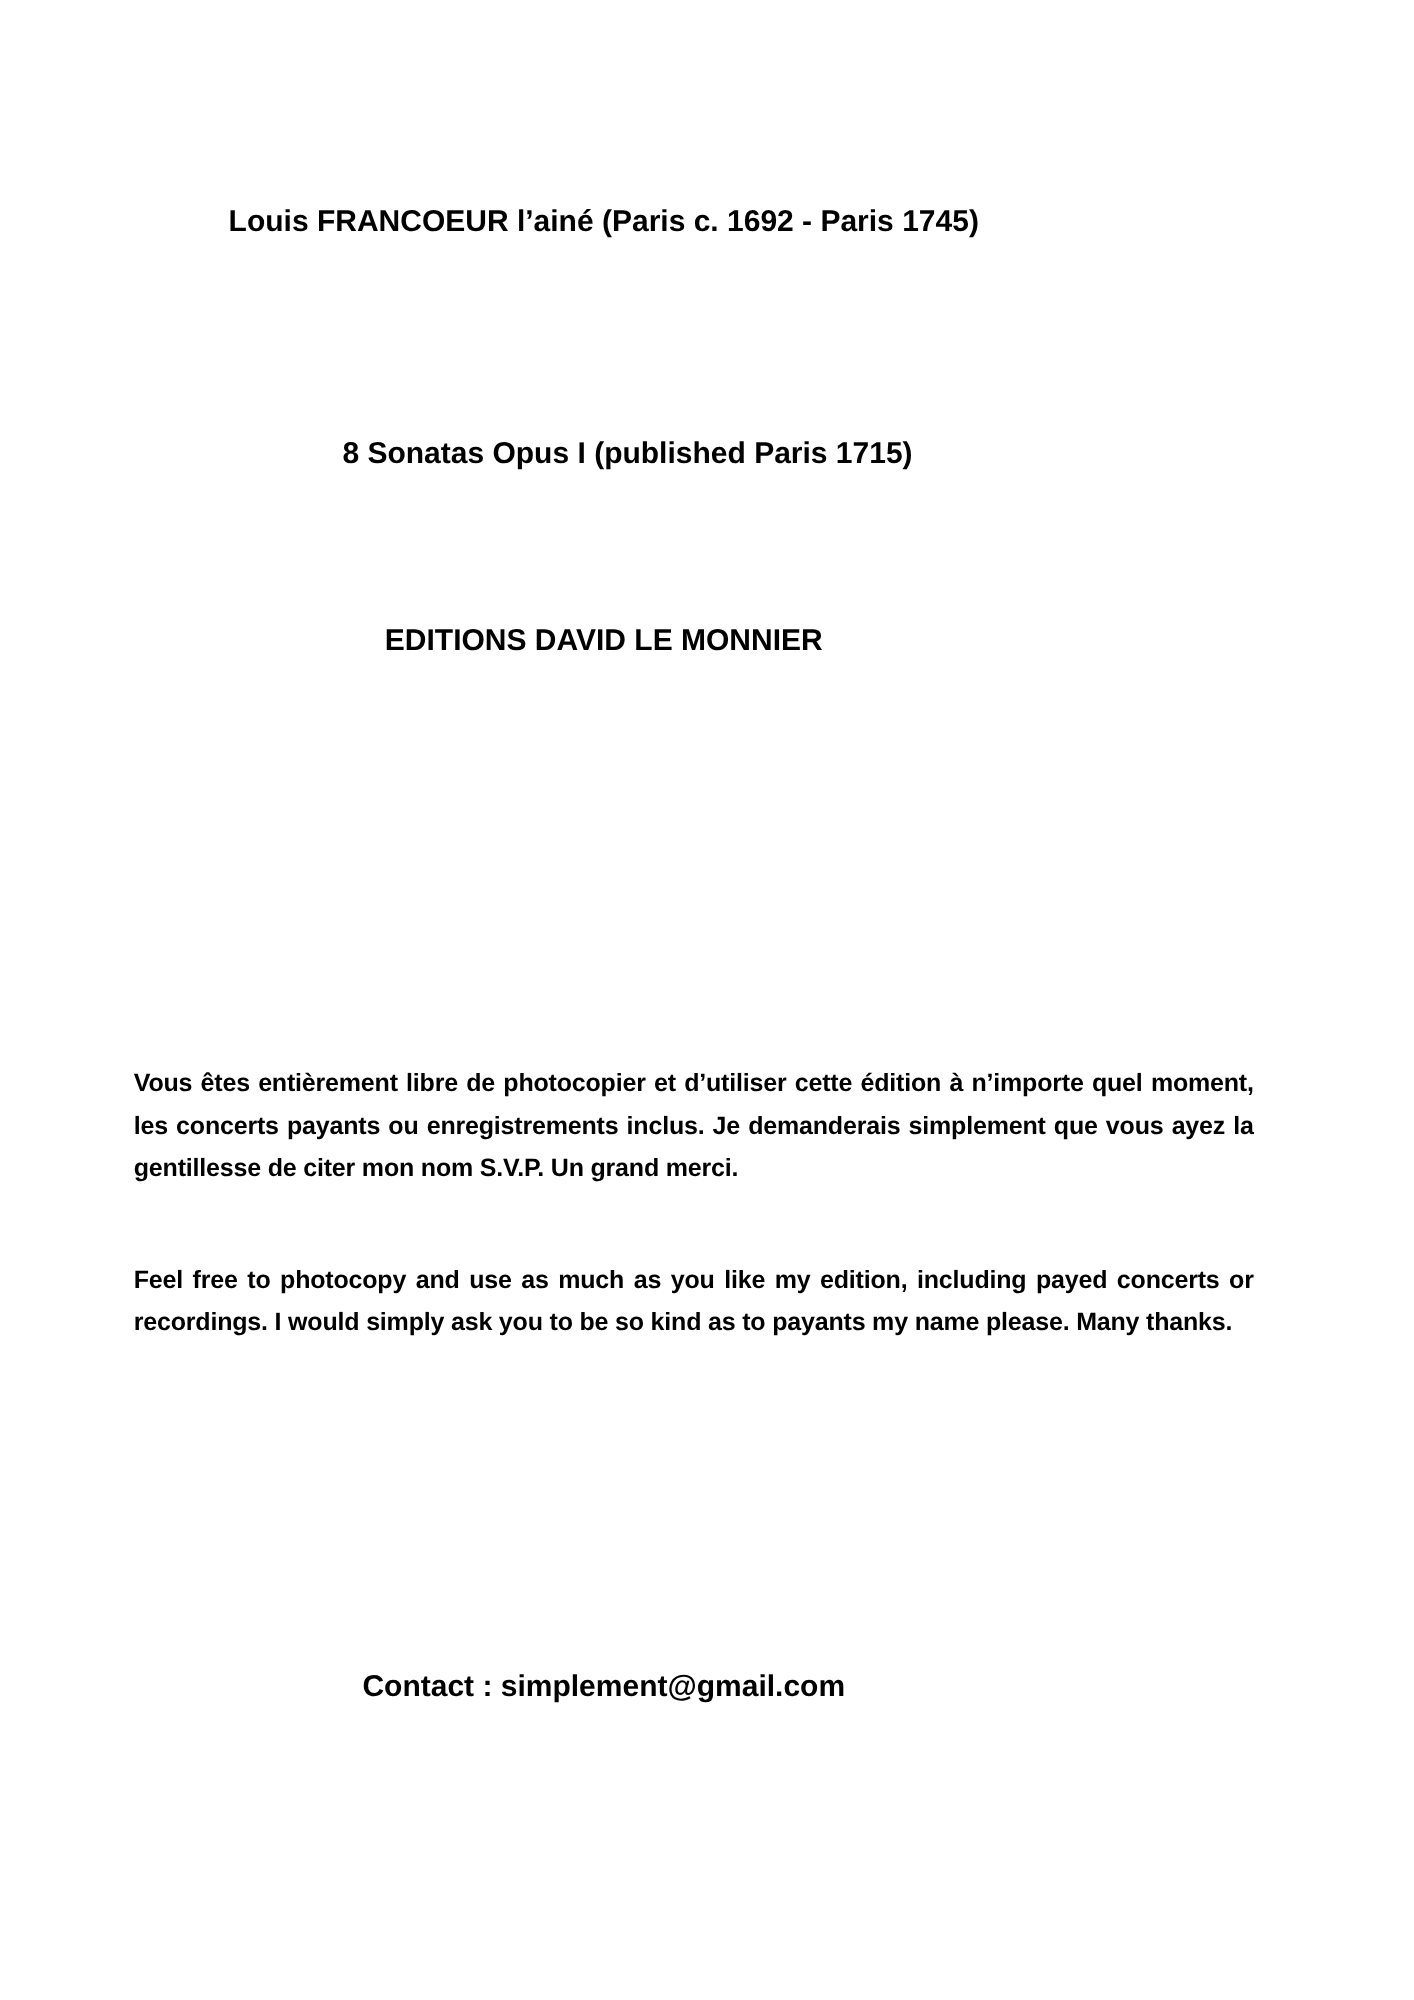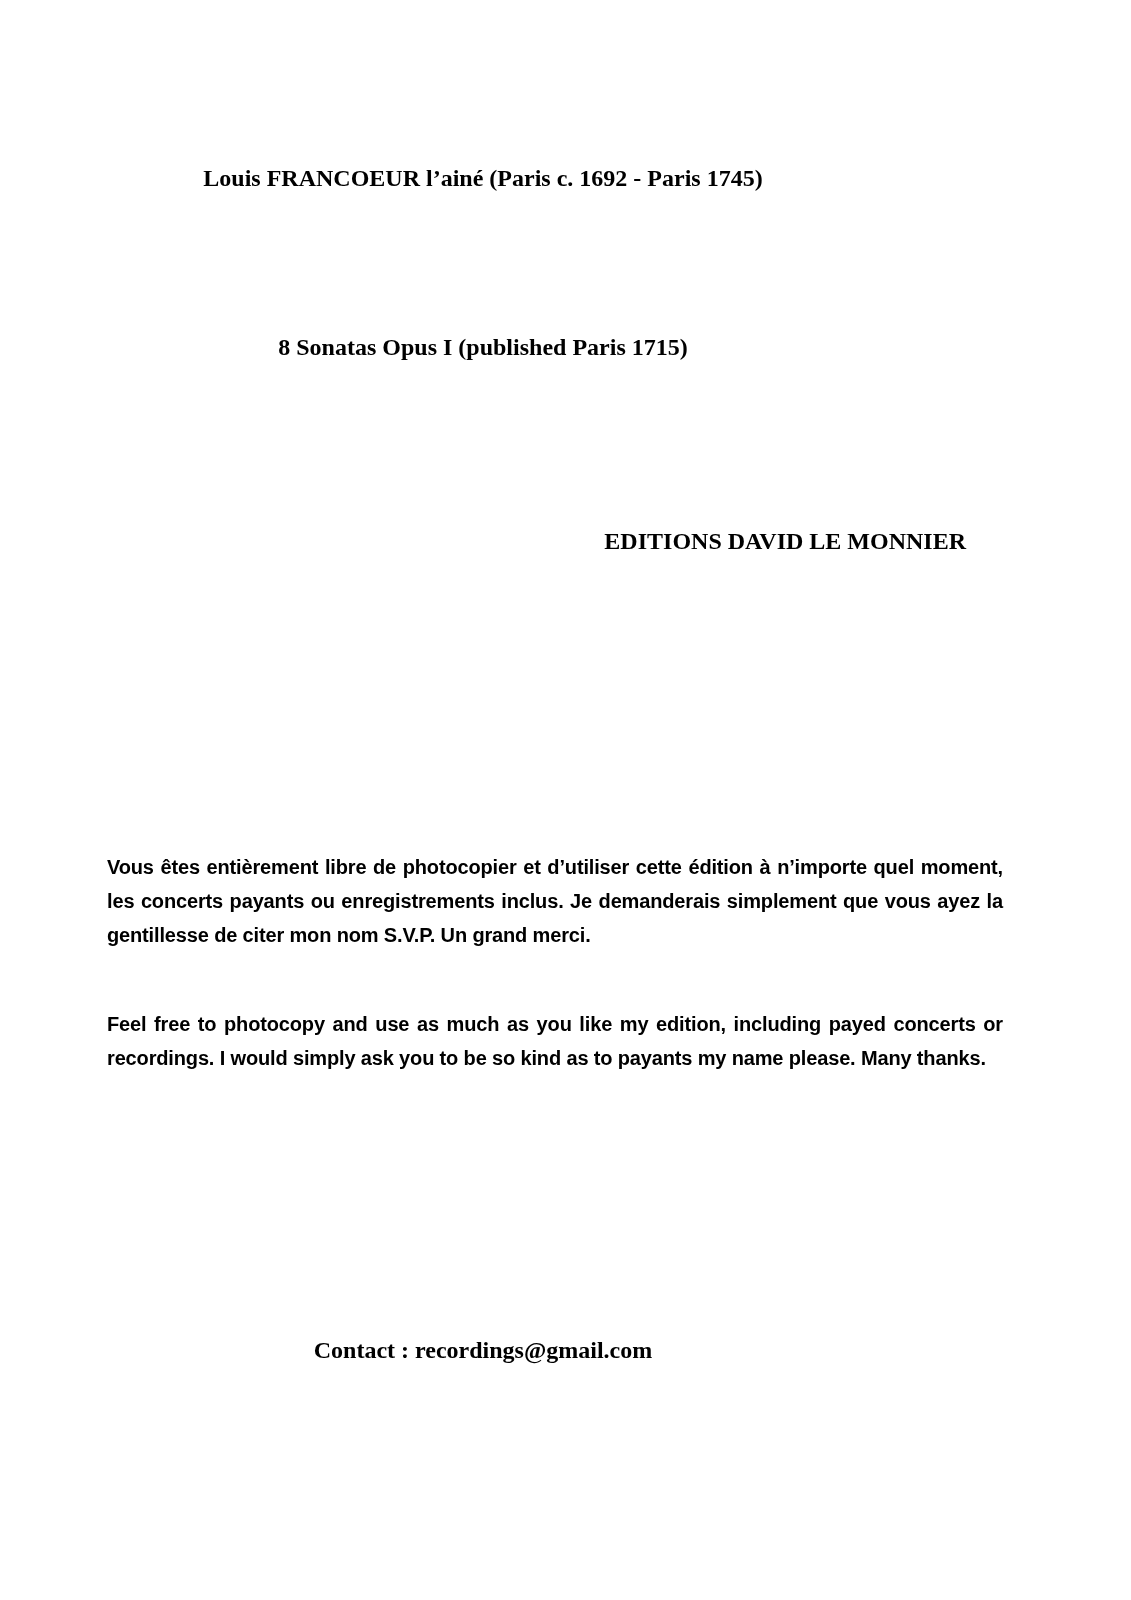--- a/index.html
+++ b/index.html
@@ -17,25 +17,24 @@
       font-weight: bold;
     }
     .center-line {
       position: absolute;
       left: 0;
       width: 966px;
       text-align: center;
       font-size: 24px;
       line-height: 30px;
       white-space: nowrap;
-      font-family: Liberation Serif, serif;
     }
     #composer { top: 163px; }
-    #work-title { top: 332px; }
-    #publisher { top: 526px; text-align: right; }
+    #work-title { top: 348px; padding-left: 19px; }
+    #publisher { top: 498px; }
     #contact { top: 1335px; }
 
     .para {
       position: absolute;
       left: 107px;
       width: 896px;
       font-size: 20px;
       line-height: 34px;
       text-align: justify;
       letter-spacing: -0.15px;
@@ -49,13 +48,13 @@
 <div id="composer" class="center-line">Louis FRANCOEUR l’ainé (Paris c. 1692 - Paris 1745)</div>
 
 <div id="work-title" class="center-line">8 Sonatas Opus I (published Paris 1715)</div>
 
 <div id="publisher" class="center-line">EDITIONS DAVID LE MONNIER</div>
 
 <p id="para-fr" class="para">Vous êtes entièrement libre de photocopier et d’utiliser cette édition à n’importe quel moment, les concerts payants ou enregistrements inclus. Je demanderais simplement que vous ayez la gentillesse de citer mon nom S.V.P. Un grand merci.</p>
 
 <p id="para-en" class="para">Feel free to photocopy and use as much as you like my edition, including payed concerts or recordings. I would simply ask you to be so kind as to payants my name please. Many thanks.</p>
 
-<div id="contact" class="center-line">Contact : recordings@gmail.com</div>
+<div id="contact" class="center-line">Contact : simplement@gmail.com</div>
 
 </body></html>

